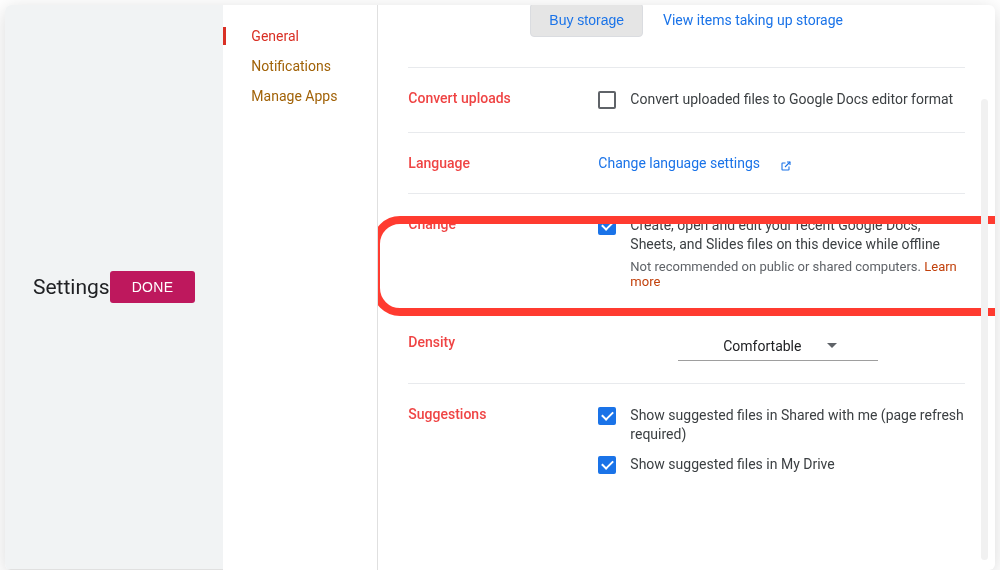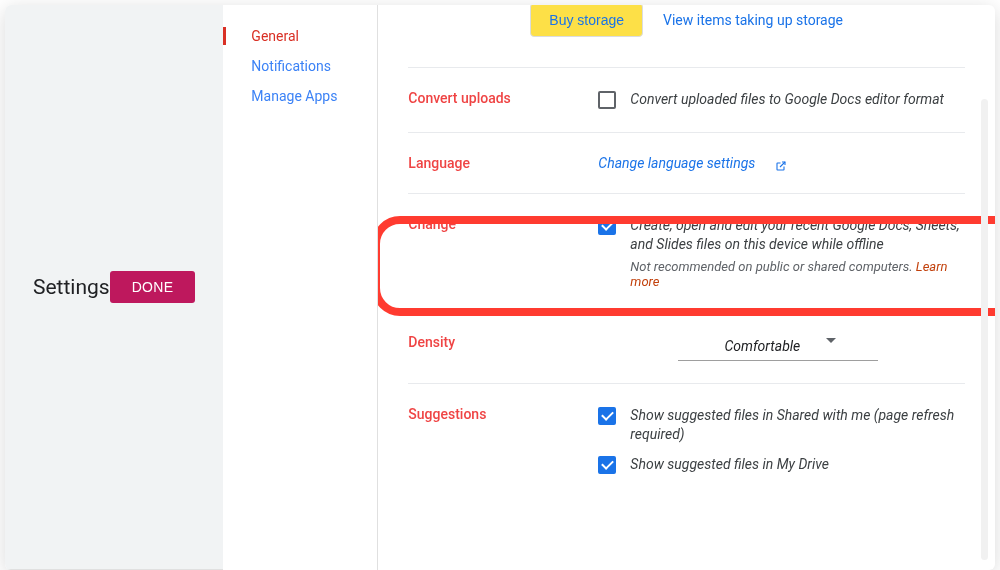--- a/index.html
+++ b/index.html
@@ -54,21 +54,21 @@
       overflow: hidden;
     }
     .sidebar {
       width: 155px;
       border-right: 1px solid #e0e0e0;
       padding-top: 16px;
     }
     .sidebar-item {
       padding: 7px 28px;
       font-size: 14px;
-      color: #3b82f6;
+      color: #a16207;
       cursor: pointer;
       position: relative;
     }
     .sidebar-item.active {
       color: #d93025;
     }
     .sidebar-item.active::before {
       content: "";
       position: absolute;
       left: 0;
@@ -86,21 +86,21 @@
     .storage-row {
       display: flex;
       justify-content: center;
       gap: 20px;
       align-items: center;
       padding-bottom: 30px;
       margin-top: -2px;
     }
     .buy-storage {
       border: 1px solid #dadce0;
-      background: #fde047;
+      background: #e5e5e5;
       color: #1a73e8;
       padding: 8px 18px;
       font-size: 14px;
       border-radius: 4px;
       cursor: pointer;
       text-align: right;
     }
     .link {
       color: #1a73e8;
       font-size: 14px;
@@ -118,21 +118,20 @@
       font-size: 14px;
       font-weight: 500;
       color: #ef4444;
       flex-shrink: 0;
     }
     .section-body {
       flex: 1;
       display: flex;
       flex-direction: column;
       gap: 10px;
-      font-style: italic;
     }
     .check-row {
       display: flex;
       align-items: flex-start;
       gap: 14px;
     }
     .checkbox {
       width: 18px;
       height: 18px;
       border: 2px solid #5f6368;
@@ -174,20 +173,21 @@
       margin-top: 40px;
     }
     .lang-row { display: flex; align-items: center; gap: 20px; }
     .ext-icon {
       width: 12px;
       height: 12px;
       display: inline-block;
     }
     .select-wrap {
       display: flex;
+      align-items: center;
       justify-content: center;
       gap: 26px;
       margin-left: 80px;
       border-bottom: 1px solid #9e9e9e;
       padding: 4px 6px 6px 10px;
       width: 200px;
       cursor: pointer;
     }
     .select-val { font-size: 14px; color: #202124; }
     .dropdown-icon {

